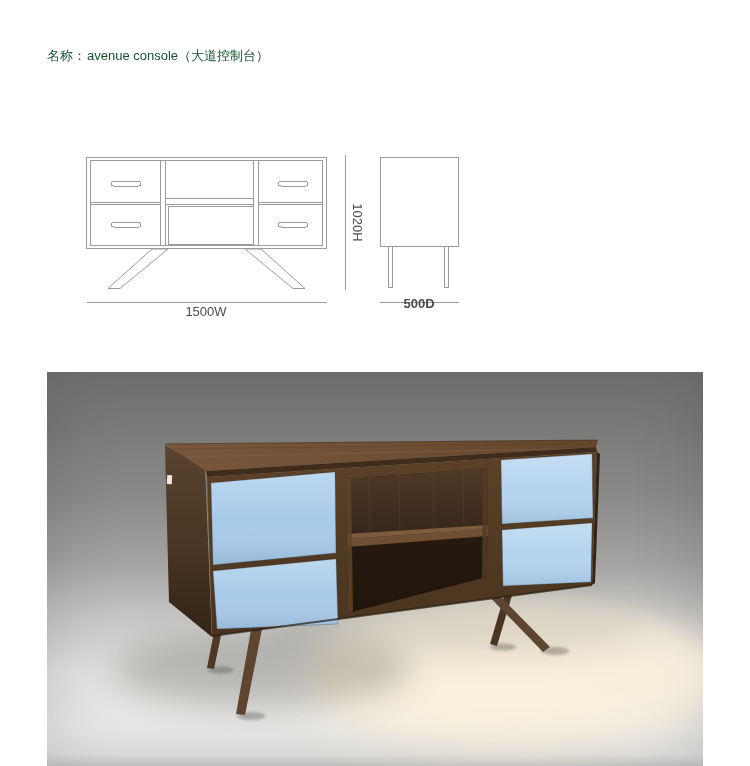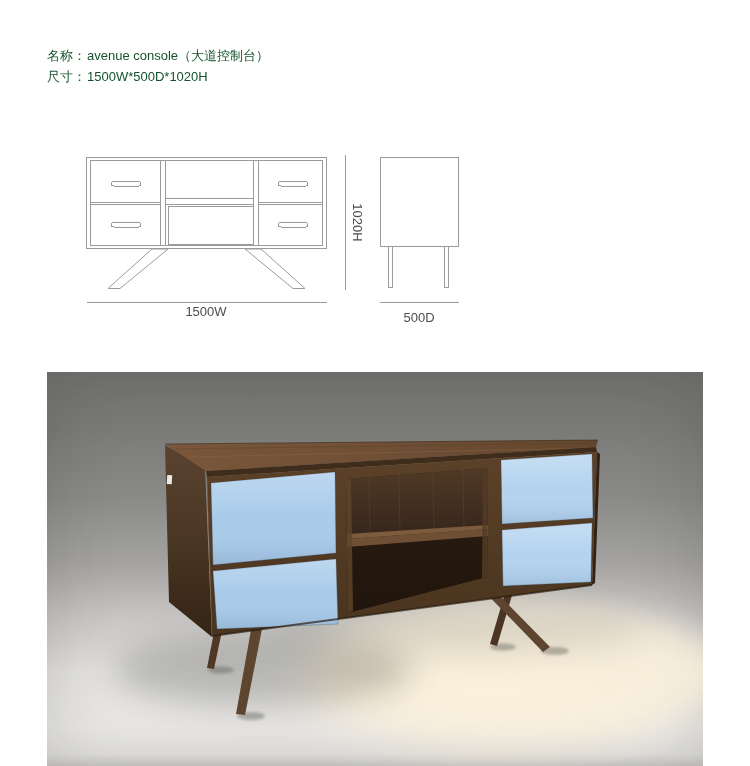--- a/index.html
+++ b/index.html
@@ -9,44 +9,40 @@
   .spec-block{position:absolute;left:47px;top:13px;width:648px;color:#14532d;
               font-size:13px;line-height:21px;margin-top:32px;}
   .spec-row{display:flex;}
   .spec-label{width:40px;flex:none;white-space:nowrap;}
   .spec-value{flex:1;}
   
   .diagram{position:absolute;left:0;top:150px;width:750px;height:185px;}
   .diagram svg{position:absolute;left:0;top:0;}
   .dim-label{position:absolute;width:60px;text-align:center;font-size:13px;color:#4d4d4d;}
   .dim-label.width{left:176px;top:154px;}
-  .dim-label.depth{left:389px;top:160px;}
+  .dim-label.depth{left:389px;top:146px;font-weight:bold;}
   .dim-label.height{left:327px;top:65px;transform:rotate(90deg);}
   
   .photo{position:absolute;left:47px;top:372px;width:656px;height:394px;overflow:hidden;
     background:
       radial-gradient(ellipse 340px 150px at 68% 80%, rgba(252,244,225,0.85), rgba(252,244,225,0) 70%),
       linear-gradient(180deg,#747472 0%,#7b7b79 15%,#8a8a88 32%,#a3a2a0 48%,
                       #c6c5c3 62%,#e3e2e0 76%,#ebeae8 90%,#e7e6e4 97%,#cfcecc 100%);
     box-shadow:inset 0 0 70px rgba(35,35,33,0.18);}
   .photo svg{position:absolute;left:0;top:0;}
 </style>
 </head>
 <body>
 
 <div class="page">
 
   <div class="spec-block">
     <div class="spec-row">
       <span class="spec-label">名称：</span>
       <span class="spec-value">avenue console（大道控制台）</span>
-    </div>
-    <div class="spec-row">
-      <span class="spec-label">尺寸：</span>
-      <span class="spec-value">1500W*500D*1020H</span>
     </div>
   </div>
 
   <div class="diagram">
     <svg width="750" height="170" viewBox="0 0 750 170" fill="none" stroke="#9b9b9b" stroke-width="1" shape-rendering="crispEdges">
 
       <g>
         <rect x="86.5" y="7.5" width="240" height="91"></rect>
         <rect x="90.5" y="10.5" width="232" height="85"></rect>
         <line x1="160.5" y1="10.5" x2="160.5" y2="95.5"></line>

